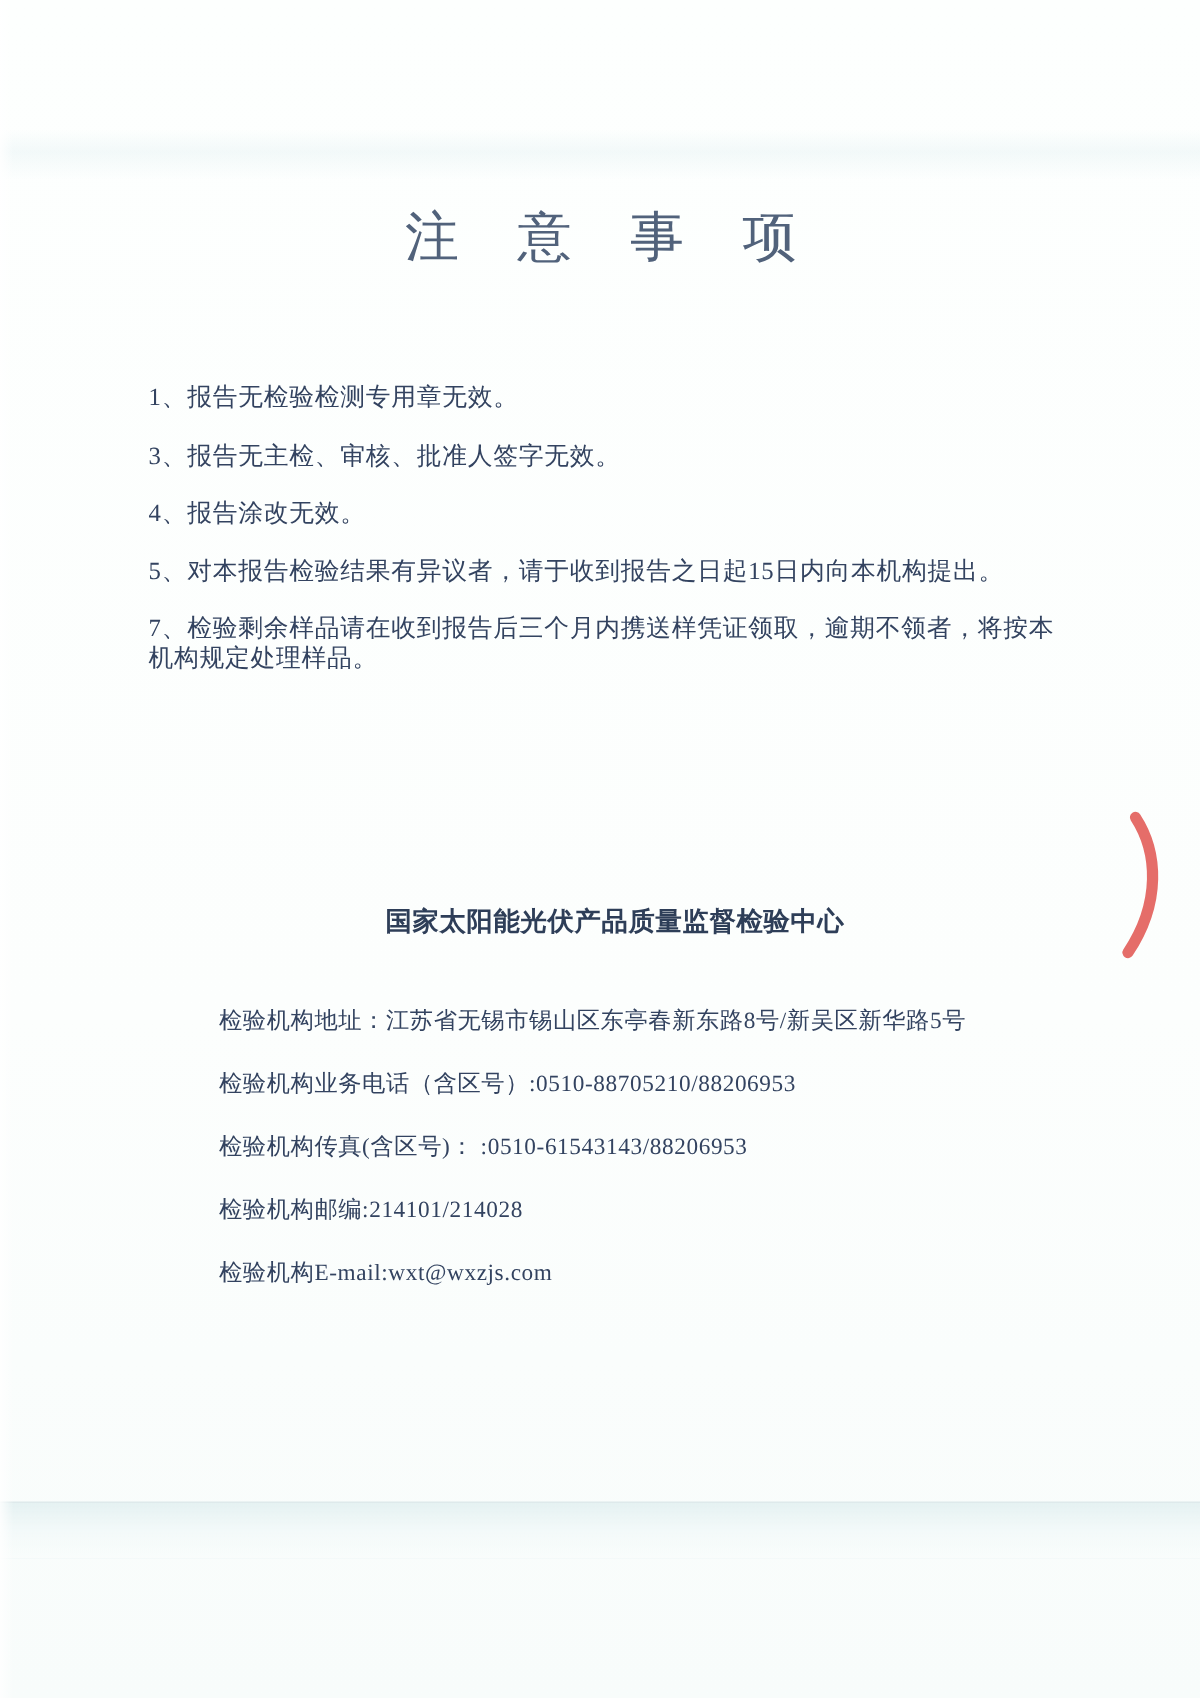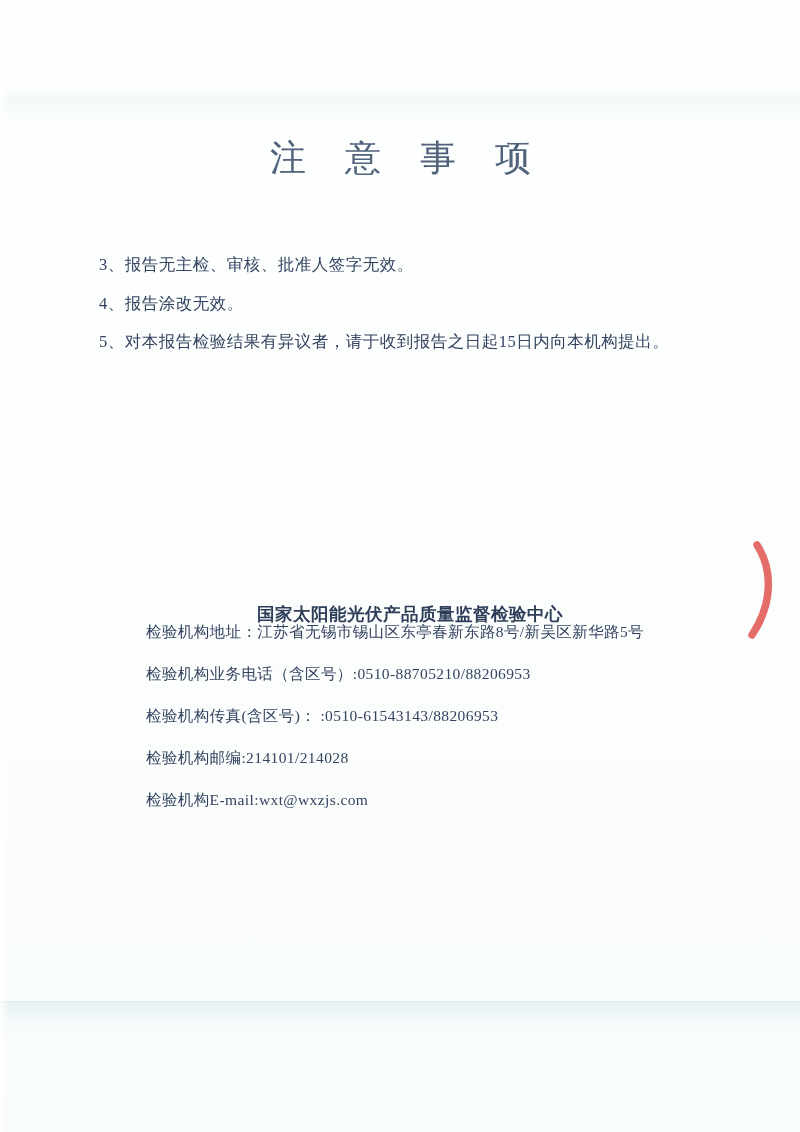--- a/index.html
+++ b/index.html
@@ -56,21 +56,21 @@
   .org{
     position:absolute;top:602px;left:0;width:100%;
     padding-left:20px;
     text-align:center;
     font-size:17.5px;font-weight:bold;
     letter-spacing:0.5px;
     color:var(--org-ink);
     margin:0;
   }
   .contacts{
-    position:absolute;top:623px;left:146px;width:580px;
+    position:absolute;top:672px;left:146px;width:580px;
     color:var(--ink);
     font-size:15.5px;
   }
   .contact{
     margin:0 0 25px 0;
     line-height:17px;
     letter-spacing:0.4px;
   }
   .stamp-arc{
     position:absolute;left:740px;top:538px;
@@ -80,23 +80,25 @@
 </head>
 <body>
 
 <div class="paper">
 
   <div class="scan-band-top"></div>
 
   <h1 class="title">注 意 事 项</h1>
 
   <div class="notes">
+    <p class="note">1、报告无检验检测专用章无效。</p>
     <p class="note">3、报告无主检、审核、批准人签字无效。</p>
     <p class="note">4、报告涂改无效。</p>
     <p class="note">5、对本报告检验结果有异议者，请于收到报告之日起15日内向本机构提出。</p>
+    <p class="note">7、检验剩余样品请在收到报告后三个月内携送样凭证领取，逾期不领者，将按本机构规定处理样品。</p>
   </div>
 
   <p class="org">国家太阳能光伏产品质量监督检验中心</p>
 
   <div class="contacts">
     <p class="contact">检验机构地址：江苏省无锡市锡山区东亭春新东路8号/新吴区新华路5号</p>
     <p class="contact">检验机构业务电话（含区号）:0510-88705210/88206953</p>
     <p class="contact">检验机构传真(含区号)： :0510-61543143/88206953</p>
     <p class="contact">检验机构邮编:214101/214028</p>
     <p class="contact">检验机构E-mail:wxt@wxzjs.com</p>

